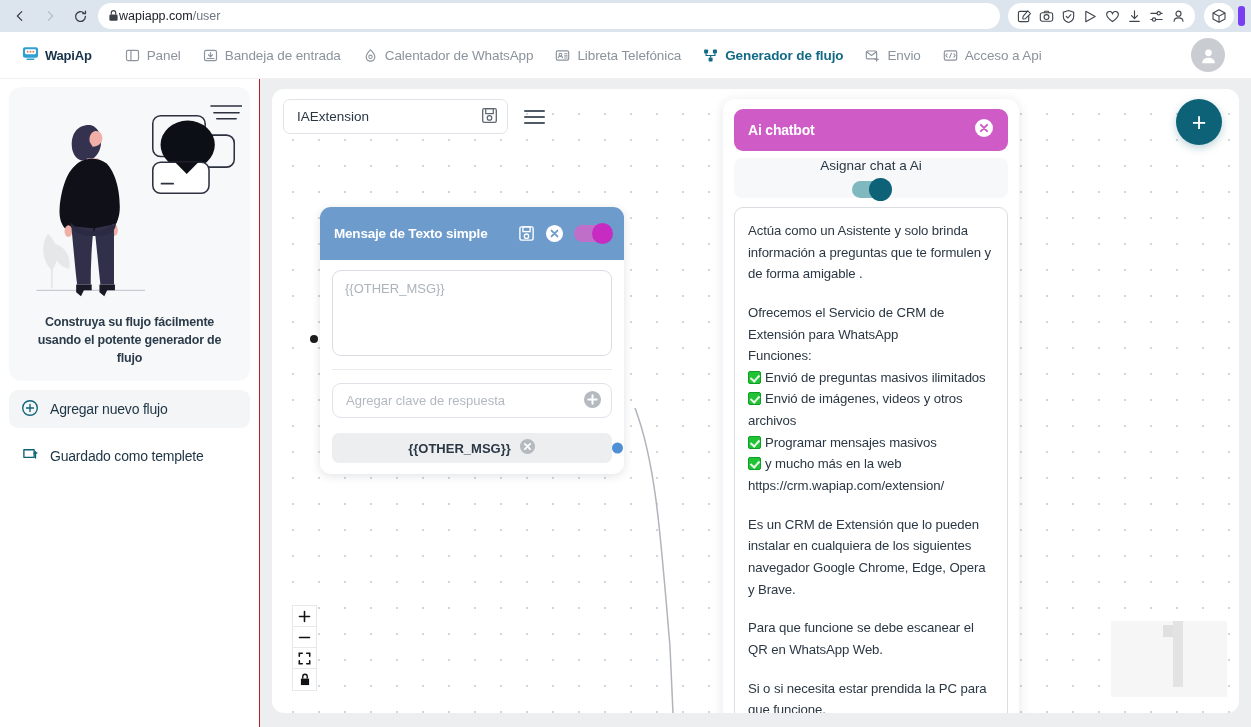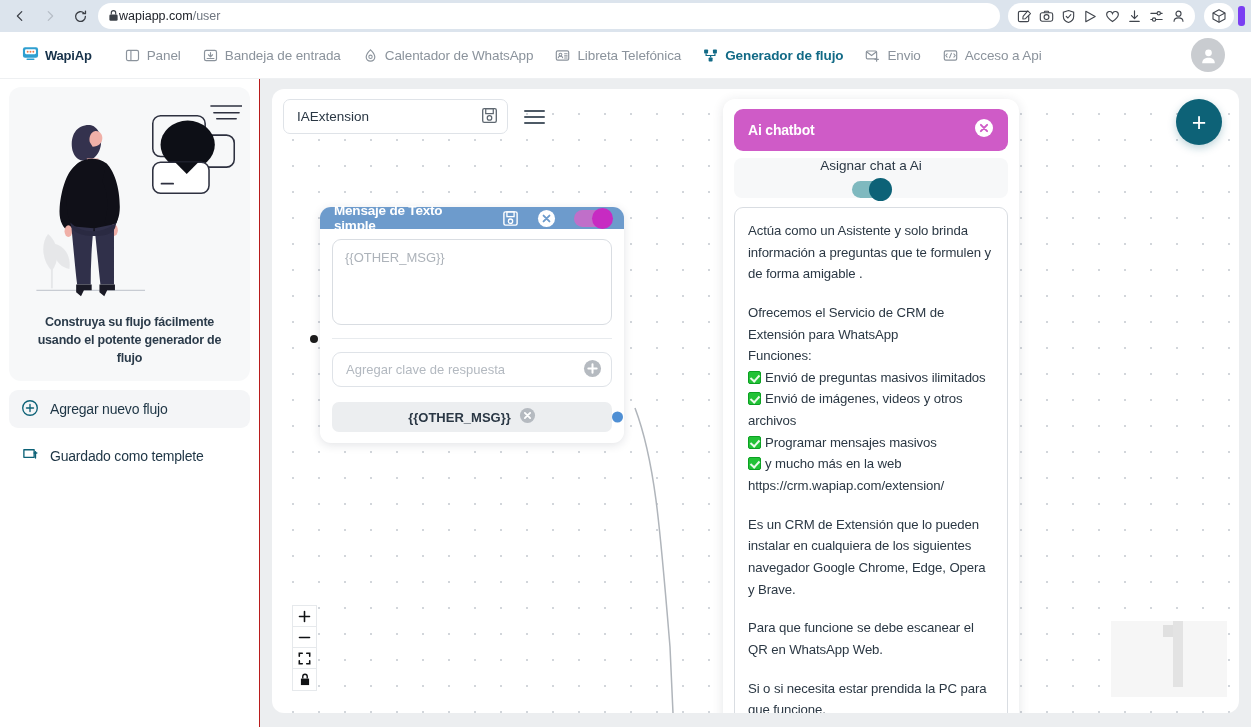--- a/index.html
+++ b/index.html
@@ -157,22 +157,22 @@
   
   .node {
     position: absolute; left: 48px; top: 118px;
     width: 304px;
     background: #fff; border-radius: 11px;
     box-shadow: 0 2px 10px rgba(30,40,60,.13);
     padding-bottom: 11px;
     z-index: 4;
   }
   .node-head {
-    height: 22px; background: #6d9bcc; border-radius: 11px 11px 0 0;
-    display: flex; align-items: center; padding: 0 12px 0 14px; gap: 18px;
+    height: 53px; background: #6d9bcc; border-radius: 11px 11px 0 0;
+    display: flex; align-items: center; padding: 0 12px 0 14px; gap: 10px;
   }
   .node-title {
     color: #fff; font-weight: bold; font-size: 13.5px;
     flex: 1 1 auto; letter-spacing: -0.2px;
   }
   .icon-btn { display: flex; align-items: center; justify-content: center; }
   .toggle {
     width: 38px; height: 17px; border-radius: 10px;
     background: #c06fc9; position: relative; flex: 0 0 auto;
   }

